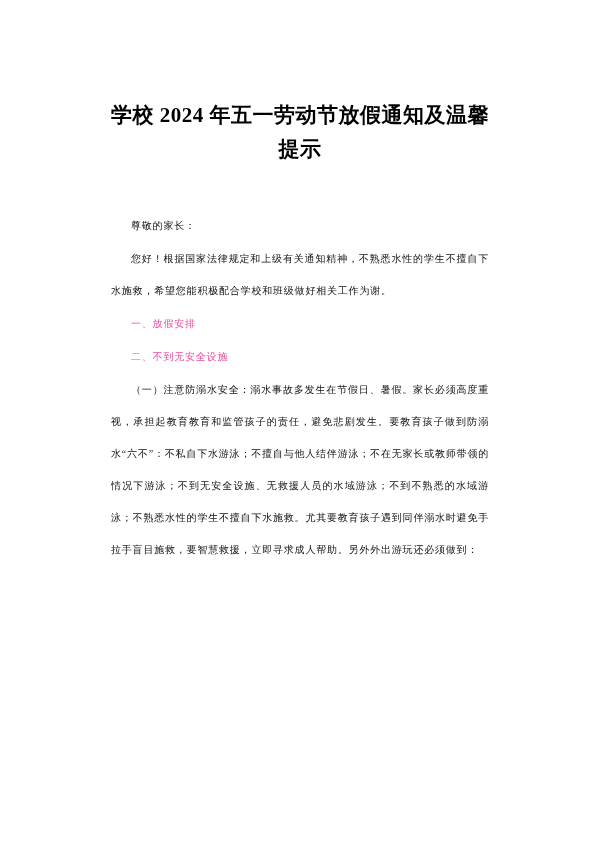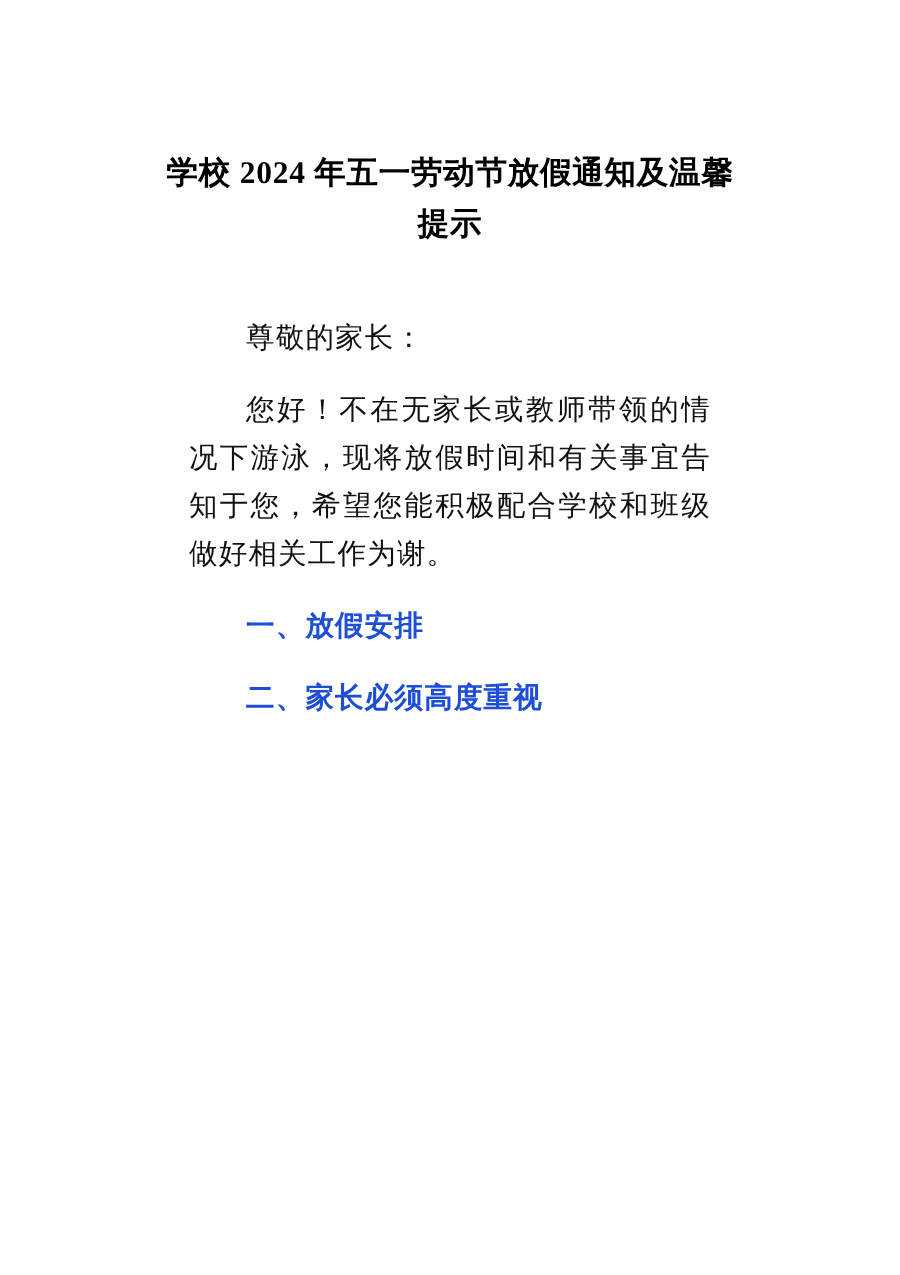--- a/index.html
+++ b/index.html
@@ -22,44 +22,45 @@
   .doc-title {
     margin: 0 0 44px 0;
     font-size: 21px;
     font-weight: bold;
     line-height: 34px;
     text-align: center;
     letter-spacing: 0.5px;
     color: #000000;
   }
   .para {
-    margin: 16px;
-    font-size: 19px;
+    margin: 1px;
+    font-size: 10px;
     line-height: 32px;
     letter-spacing: 0.8px;
     text-align: justify;
     text-indent: 2em;
     color: #111111;
   }
   .para.bold {
-    font-weight: bold;
-    color: #1d4ed8;
+    font-weight: normal;
+    color: #ec4899;
   }
 </style>
 </head>
 <body>
 
 <div class="page">
 
   <h1 class="doc-title">学校 2024 年五一劳动节放假通知及温馨提示</h1>
 
   <p class="para">尊敬的家长：</p>
 
-  <p class="para">您好！不在无家长或教师带领的情况下游泳，现将放假时间和有关事宜告知于您，希望您能积极配合学校和班级做好相关工作为谢。</p>
+  <p class="para">您好！根据国家法律规定和上级有关通知精神，不熟悉水性的学生不擅自下水施救，希望您能积极配合学校和班级做好相关工作为谢。</p>
 
   <p class="para bold">一、放假安排</p>
 
 
-  <p class="para bold">二、家长必须高度重视</p>
+  <p class="para bold">二、不到无安全设施</p>
 
+  <p class="para">（一）注意防溺水安全：溺水事故多发生在节假日、暑假。家长必须高度重视，承担起教育教育和监管孩子的责任，避免悲剧发生。要教育孩子做到防溺水“六不”：不私自下水游泳；不擅自与他人结伴游泳；不在无家长或教师带领的情况下游泳；不到无安全设施、无救援人员的水域游泳；不到不熟悉的水域游泳；不熟悉水性的学生不擅自下水施救。尤其要教育孩子遇到同伴溺水时避免手拉手盲目施救，要智慧救援，立即寻求成人帮助。另外外出游玩还必须做到：</p>
 
 
 </div>
 
 </body></html>

